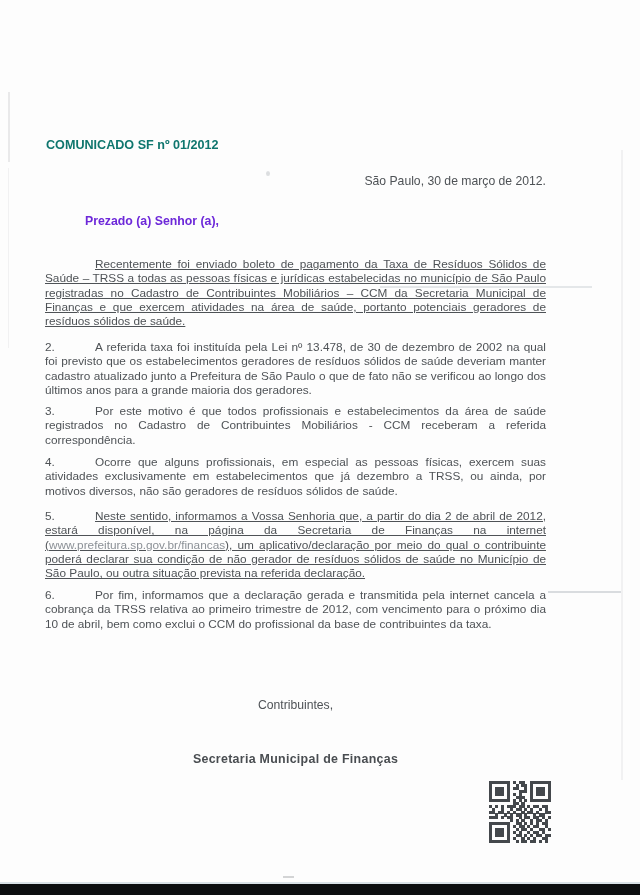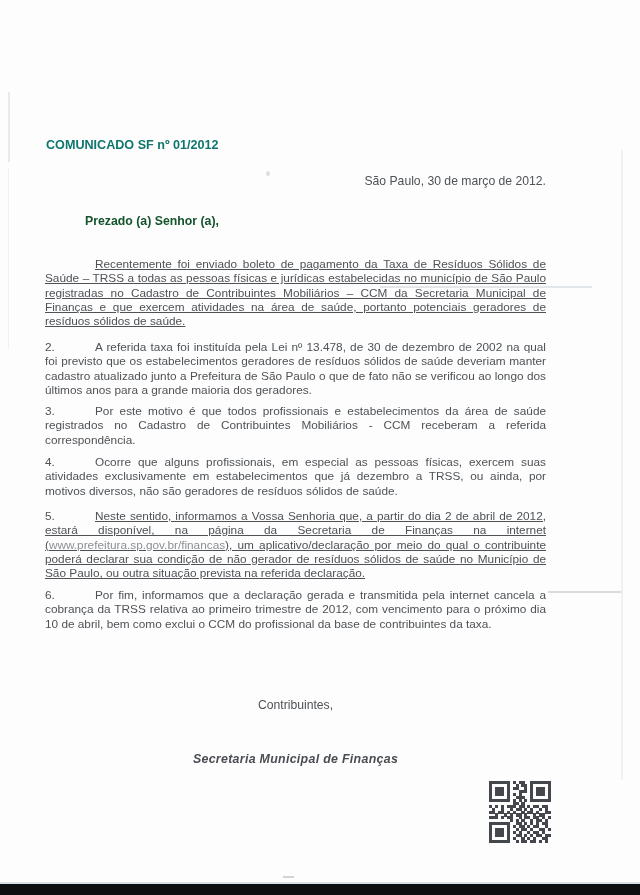--- a/index.html
+++ b/index.html
@@ -16,34 +16,34 @@
   .logo{position:absolute;left:199px;top:27px;width:40px;height:56px;}
   .org1{position:absolute;left:240px;top:31px;font-size:16.5px;font-weight:bold;
         color:#54585c;letter-spacing:.4px;}
   .org2{position:absolute;left:239px;top:46px;font-size:25px;font-weight:bold;
         color:#4c5054;letter-spacing:.8px;}
   .dept{position:absolute;left:230px;top:80px;width:175px;text-align:center;
         font-size:11.5px;letter-spacing:2.4px;color:#6e7276;}
   
   .doc-title{position:absolute;left:46px;top:138px;font-size:12.6px;font-weight:bold;color:#0f766e;}
   .date-line{position:absolute;left:45px;top:174px;width:501px;text-align:right;font-size:12.2px;}
-  .salutation{position:absolute;left:85px;top:214px;font-size:12.3px;font-weight:bold;color:#14532d;}
+  .salutation{position:absolute;left:85px;top:214px;font-size:12.3px;font-weight:bold;color:#6d28d9;}
   .para{
     position:absolute;left:45px;width:501px;
     font-size:11.8px;line-height:14.3px;
     text-align:justify;margin:0;
   }
   .para .pnum{display:inline-block;width:50px;}
   .first-indent{text-indent:50px;text-decoration:underline;}
   .p1{top:257px;} .p2{top:340px;} .p3{top:404px;}
   .p4{top:455px;} .p5{top:509px;text-decoration:underline;} .p6{top:588px;}
   .url{color:#8b9096;}
   .closing{position:absolute;left:45px;top:698px;width:501px;text-align:center;font-size:12.2px;}
   .signature{position:absolute;left:45px;top:752px;width:501px;text-align:center;
-             font-size:12.4px;font-weight:bold;color:#494d51;letter-spacing:.3px;font-style:italic;}
+             font-size:12.4px;font-weight:bold;color:#494d51;letter-spacing:.3px;}
   
   .qr{position:absolute;left:489px;top:781px;width:62px;height:62px;}
   .qr svg{width:100%;height:100%;display:block;fill:#44484c;}
   
   .artifact{position:absolute;pointer-events:none;}
   .edge-line1{left:8px;top:92px;width:2px;height:70px;background:#e9e9ea;}
   .edge-line2{left:8px;top:168px;width:1px;height:180px;background:#f1f1f2;}
   .streak1{left:380px;top:286px;width:212px;height:2px;background:#e4e7e9;}
   .streak2{left:548px;top:591px;width:74px;height:2px;background:#d9dcdf;}
   .right-line{left:621px;top:150px;width:2px;height:630px;background:#f1f1f2;}

